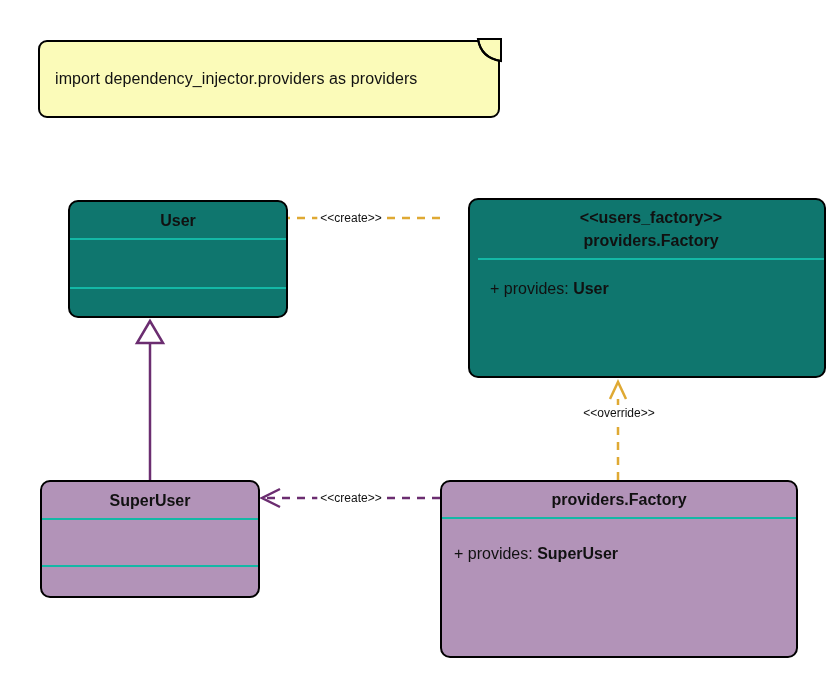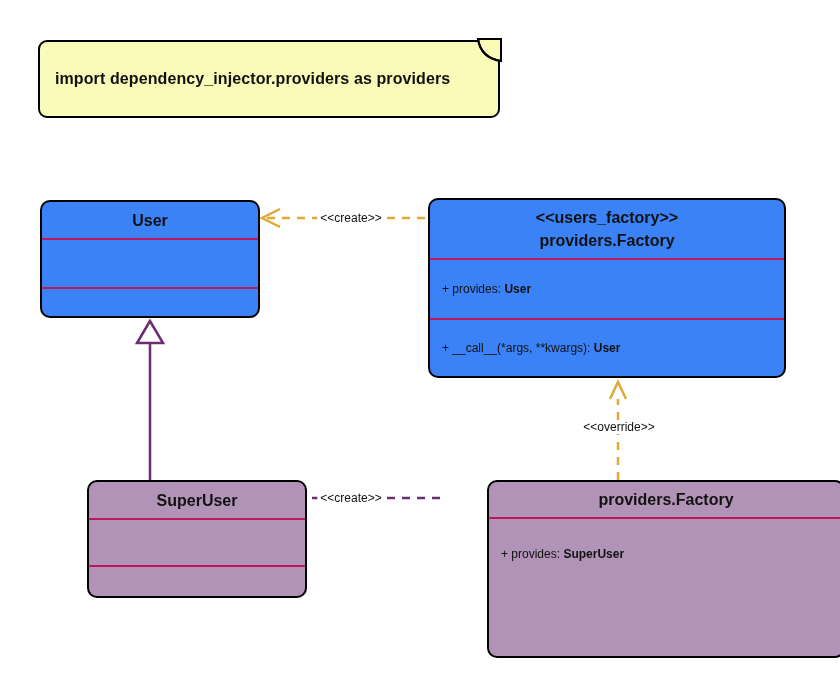--- a/index.html
+++ b/index.html
@@ -14,51 +14,51 @@
     position:absolute; left:38px; top:40px; width:462px; height:78px;
   }
   .note-body {
     position:absolute; inset:0;
     background:#FBFBB9; border:2px solid #000;
     border-radius:9px; border-top-right-radius:0;
     box-sizing:border-box;
     display:flex; align-items:center;
   }
   .note-text {
-    font-weight:bold; font-size:16px; padding-left:15px; padding-right:24px;
+    font-weight:normal; font-size:16px; padding-left:15px; padding-right:24px;
     white-space:nowrap; letter-spacing:0.1px;
   }
   .note-fold { position:absolute; right:-2px; top:-2px; }
 
   
   .classbox {
     position:absolute; box-sizing:border-box;
     border:2px solid #000; border-radius:10px; overflow:hidden;
     display:flex; flex-direction:column;
   }
-  .classbox.yellow { background:#3b82f6; }
-  .classbox.purple { background:#B293B8;margin-left:47px; }
+  .classbox.yellow { background:#0f766e;margin-left:28px; }
+  .classbox.purple { background:#B293B8; }
   .c-title {
     display:flex; flex-direction:column; align-items:center; justify-content:center;
     font-weight:bold; font-size:16px; text-align:center; line-height:23px;
     flex:0 0 auto;
   }
   .c-comp {
-    border-top:2px solid #be185d; flex:0 0 auto;
+    border-top:2px solid #14b8a6; flex:0 0 auto;
     display:flex; align-items:center;
-    font-size:12px; padding-left:12px; white-space:nowrap;
+    font-size:16px; padding-left:12px; white-space:nowrap;
   }
   .c-comp .typ { font-weight:bold; }
   .c-comp.grow { flex:1 1 auto; }
 
   #class-user        { left:40px;  top:200px; width:220px; height:118px; }
   #class-user .c-title { height:36px; }
   #class-user .m1    { height:47px; }
 
-  #class-users-factory { left:428px; top:198px; width:358px; height:180px; }
+  #class-users-factory { left:440px; top:198px; width:358px; height:180px;padding-left:8px; }
   #class-users-factory .c-title { height:58px; }
   #class-users-factory .m1 { height:58px; }
 
   #class-superuser   { left:40px;  top:480px; width:220px; height:118px; }
   #class-superuser .c-title { height:36px; }
   #class-superuser .m1 { height:45px; }
 
   #class-factory     { left:440px; top:480px; width:358px; height:178px; }
   #class-factory .c-title { height:35px; }
   #class-factory .m1 { height:69px; }
@@ -115,35 +115,32 @@
   </div>
 
   <div id="class-users-factory" class="classbox yellow">
     <div class="c-title">
       <span>&lt;&lt;users_factory&gt;&gt;</span>
       <span>providers.Factory</span>
     </div>
     <div class="c-comp m1">
       <span><span>+ provides: </span><span class="typ">User</span></span>
     </div>
-    <div class="c-comp grow">
-      <span><span>+ __call__(*args, **kwargs): </span><span class="typ">User</span></span>
-    </div>
   </div>
 
   <div id="class-superuser" class="classbox purple">
     <div class="c-title">SuperUser</div>
     <div class="c-comp m1"></div>
     <div class="c-comp grow"></div>
   </div>
 
   <div id="class-factory" class="classbox purple">
     <div class="c-title">providers.Factory</div>
     <div class="c-comp m1">
       <span><span>+ provides: </span><span class="typ">SuperUser</span></span>
     </div>
   </div>
 
   <div class="edge-label" style="left:351px; top:218px;">&lt;&lt;create&gt;&gt;</div>
   <div class="edge-label" style="left:351px; top:498px;">&lt;&lt;create&gt;&gt;</div>
-  <div class="edge-label" style="left:619px; top:427px;">&lt;&lt;override&gt;&gt;</div>
+  <div class="edge-label" style="left:619px; top:413px;">&lt;&lt;override&gt;&gt;</div>
 
 </div>
 
 </body></html>

